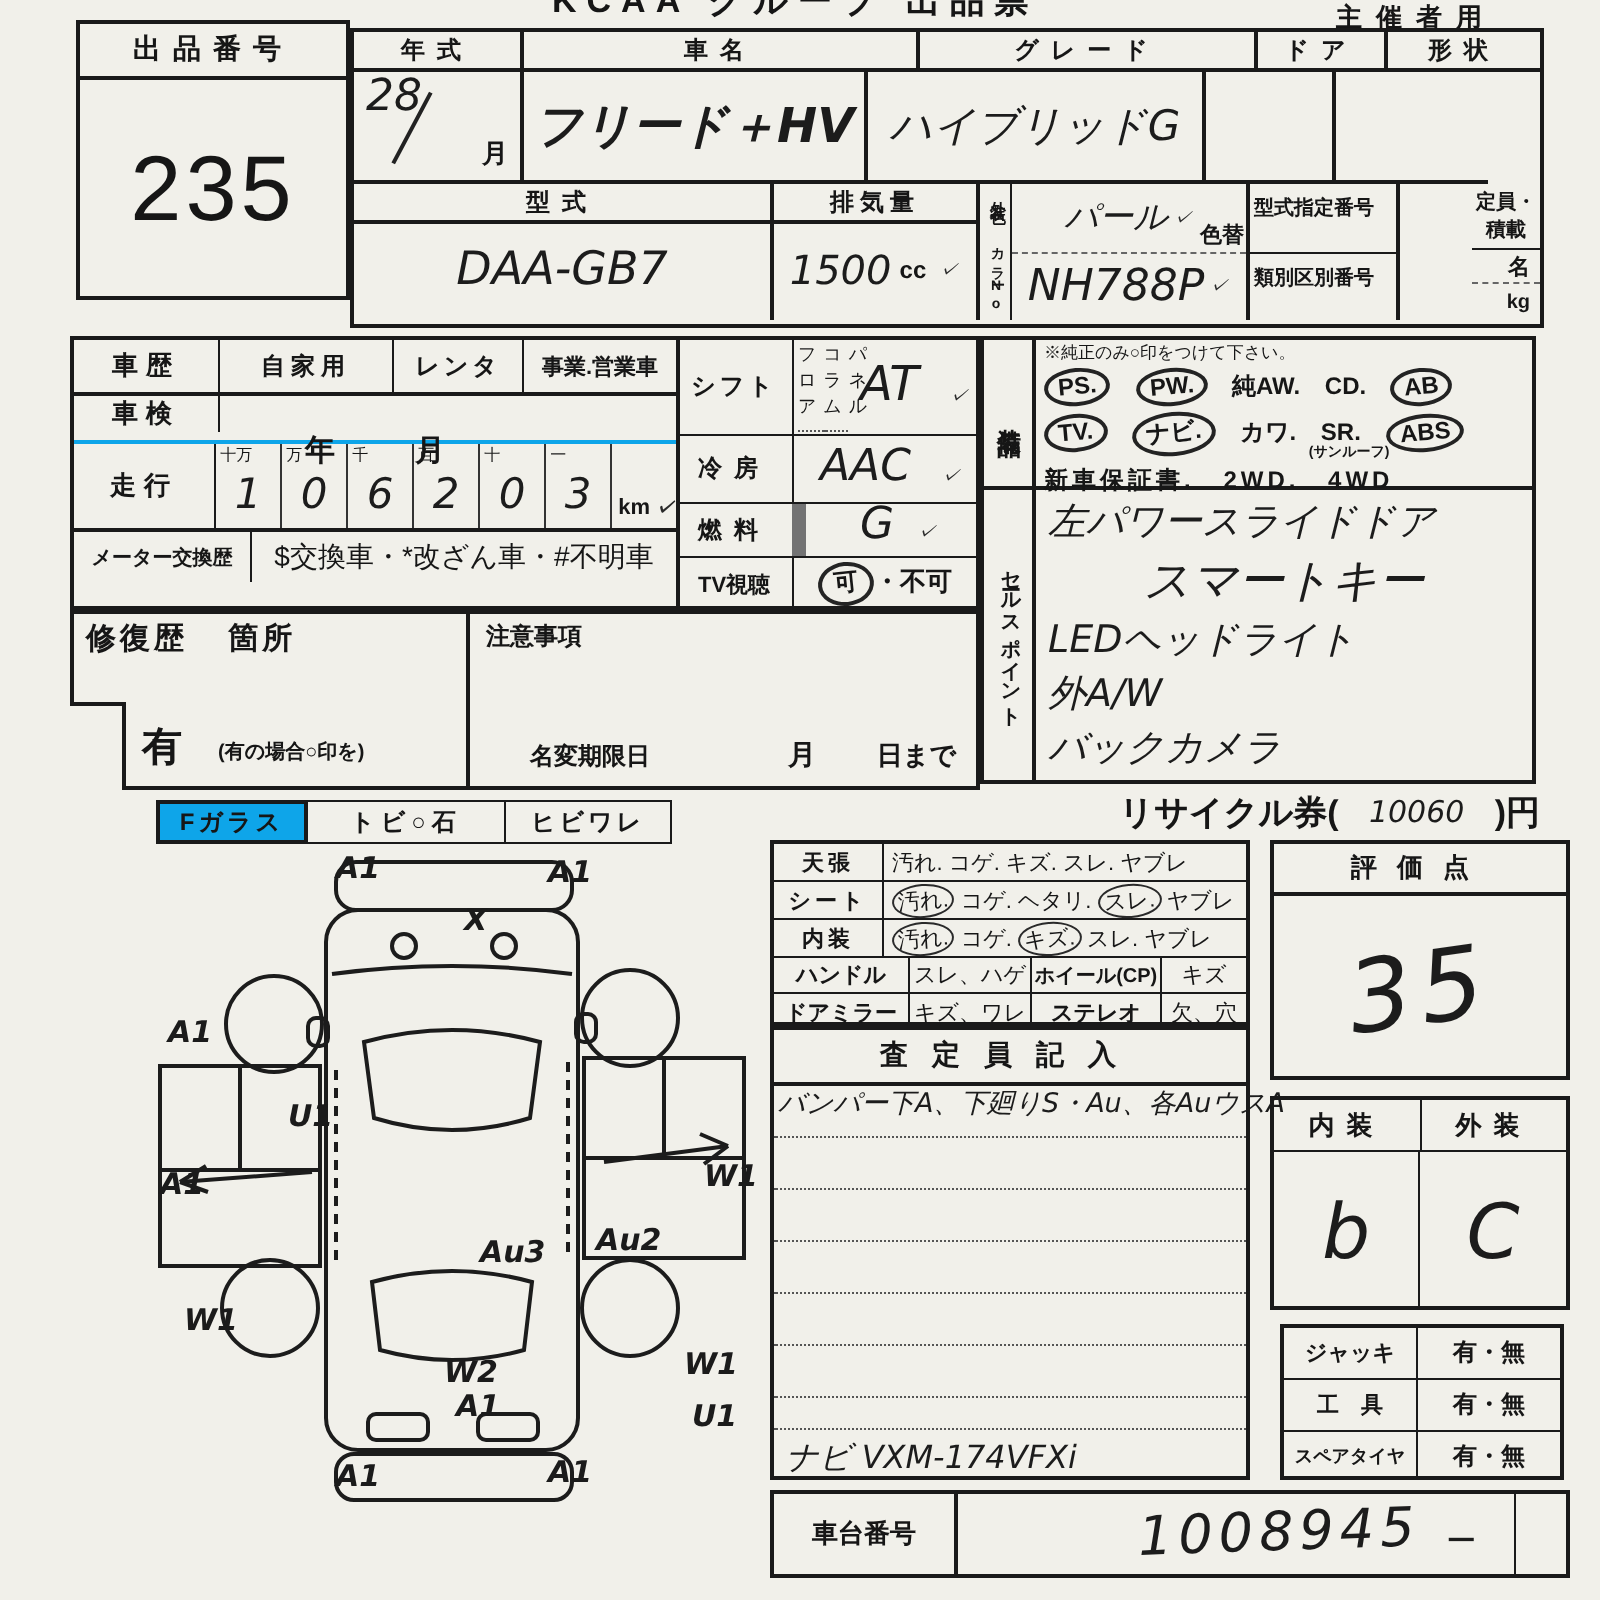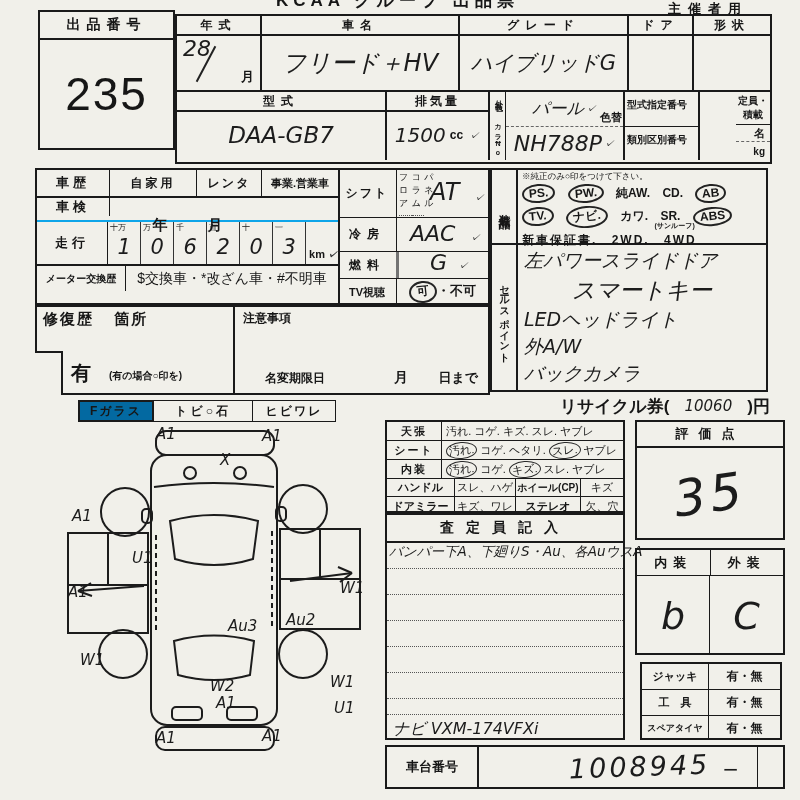--- a/index.html
+++ b/index.html
@@ -72,21 +72,21 @@
     <div class="hcell" style="width:65px;">ドア</div>
     <div class="hcell" style="width:76px;border-right:none;">形状</div>
   </div>
 
   <div class="row-h" style="height:56px;">
     <div class="vcell" style="width:85px;">
       <span class="hw" style="position:absolute;left:6px;top:0;font-size:22px;">28</span>
       <span style="position:absolute;left:28px;top:8px;width:2px;height:40px;background:#222;transform:rotate(28deg);"></span>
       <span style="position:absolute;right:6px;bottom:4px;font-size:13px;font-weight:bold;">月</span>
     </div>
-    <div class="vcell ctr" style="width:198px;">
+    <div class="vcell ctr" style="width:172px;font-weight:bold;">
       <span class="hw" style="font-size:24px;">フリード＋HV</span>
     </div>
     <div class="vcell ctr" style="width:169px;">
       <span class="hw" style="font-size:21px;">ハイブリッドG</span>
     </div>
     <div class="vcell" style="width:65px;"></div>
     <div class="vcell" style="width:76px;border-right:none;"></div>
   </div>
 
   <div class="row-h" style="height:68px;">
@@ -212,21 +212,21 @@
     <span class="tick" style="position:absolute;left:134px;top:22px;">✓</span>
   </div>
 
   <div style="display:flex;height:34px;border-bottom:1.5px solid #1a1a1a;box-sizing:border-box;position:relative;">
     <div class="ctr" style="width:58px;font-size:12px;font-weight:bold;letter-spacing:6px;border-right:1px solid #1a1a1a;">冷房</div>
     <span class="hw" style="position:absolute;left:72px;top:3px;font-size:22px;">AAC</span>
     <span class="tick" style="position:absolute;left:130px;top:14px;">✓</span>
   </div>
 
   <div style="display:flex;height:27px;border-bottom:1.5px solid #1a1a1a;box-sizing:border-box;position:relative;">
-    <div class="ctr" style="width:58px;font-size:12px;font-weight:bold;letter-spacing:6px;border-right:3px solid #737373;">燃料</div>
+    <div class="ctr" style="width:58px;font-size:12px;font-weight:bold;letter-spacing:6px;border-right:7px solid #737373;">燃料</div>
     <span class="hw" style="position:absolute;left:92px;top:-2px;font-size:22px;">G</span>
     <span class="tick" style="position:absolute;left:118px;top:8px;">✓</span>
   </div>
 
   <div style="display:flex;height:26px;box-sizing:border-box;align-items:center;">
     <div class="ctr" style="width:58px;font-size:11px;font-weight:bold;border-right:1px solid #1a1a1a;height:100%;">TV視聴</div>
     <div style="flex:1;text-align:center;font-size:13px;font-weight:bold;">
       <span class="hand-ellipse" style="font-size:12px;">可</span><span>・</span><span>不可</span>
     </div>
   </div>
@@ -396,26 +396,26 @@
 <div class="abs bx" style="left:385px;top:745px;width:400px;height:44px;display:flex;">
   <div class="ctr" style="width:90px;border-right:2px solid #1a1a1a;font-size:13px;font-weight:bold;">車台番号</div>
   <div style="flex:1;position:relative;">
     <span class="hw" style="position:absolute;left:90px;top:4px;font-size:27px;letter-spacing:3px;transform:rotate(-2deg);">1008945</span>
     <span class="hw" style="position:absolute;right:18px;top:10px;font-size:20px;">−</span>
   </div>
   <div style="width:26px;border-left:1.5px solid #1a1a1a;box-sizing:border-box;"></div>
 </div>
 
 <div class="abs" style="left:78px;top:400px;height:22px;display:flex;font-size:12px;font-weight:bold;">
-  <div class="ctr bx" style="width:76px;letter-spacing:2px;background:#0369a1;">Fガラス</div>
+  <div class="ctr bx" style="width:76px;letter-spacing:2px;background:#0ea5e9;">Fガラス</div>
   <div class="ctr" style="width:98px;border-top:1.5px solid #1a1a1a;border-bottom:1.5px solid #1a1a1a;letter-spacing:3px;box-sizing:border-box;">トビ○石</div>
   <div class="ctr" style="width:84px;border:1.5px solid #1a1a1a;border-left-width:1px;box-sizing:border-box;letter-spacing:2px;">ヒビワレ</div>
 </div>
 
-<div class="abs" style="left:44px;top:423px;width:330px;height:340px;">
+<div class="abs" style="left:56px;top:423px;width:330px;height:340px;font-weight:bold;">
   <svg width="330" height="340" viewBox="0 0 330 340">
     <g fill="none" stroke="#1c1c1c" stroke-width="2">
 
       <rect x="112" y="8" width="118" height="24" rx="10"></rect>
 
       <rect x="107" y="32" width="126" height="270" rx="16"></rect>
 
       <circle cx="146" cy="50" r="6"></circle>
       <circle cx="196" cy="50" r="6"></circle>
       <path d="M110,64 Q170,56 230,64"></path>

